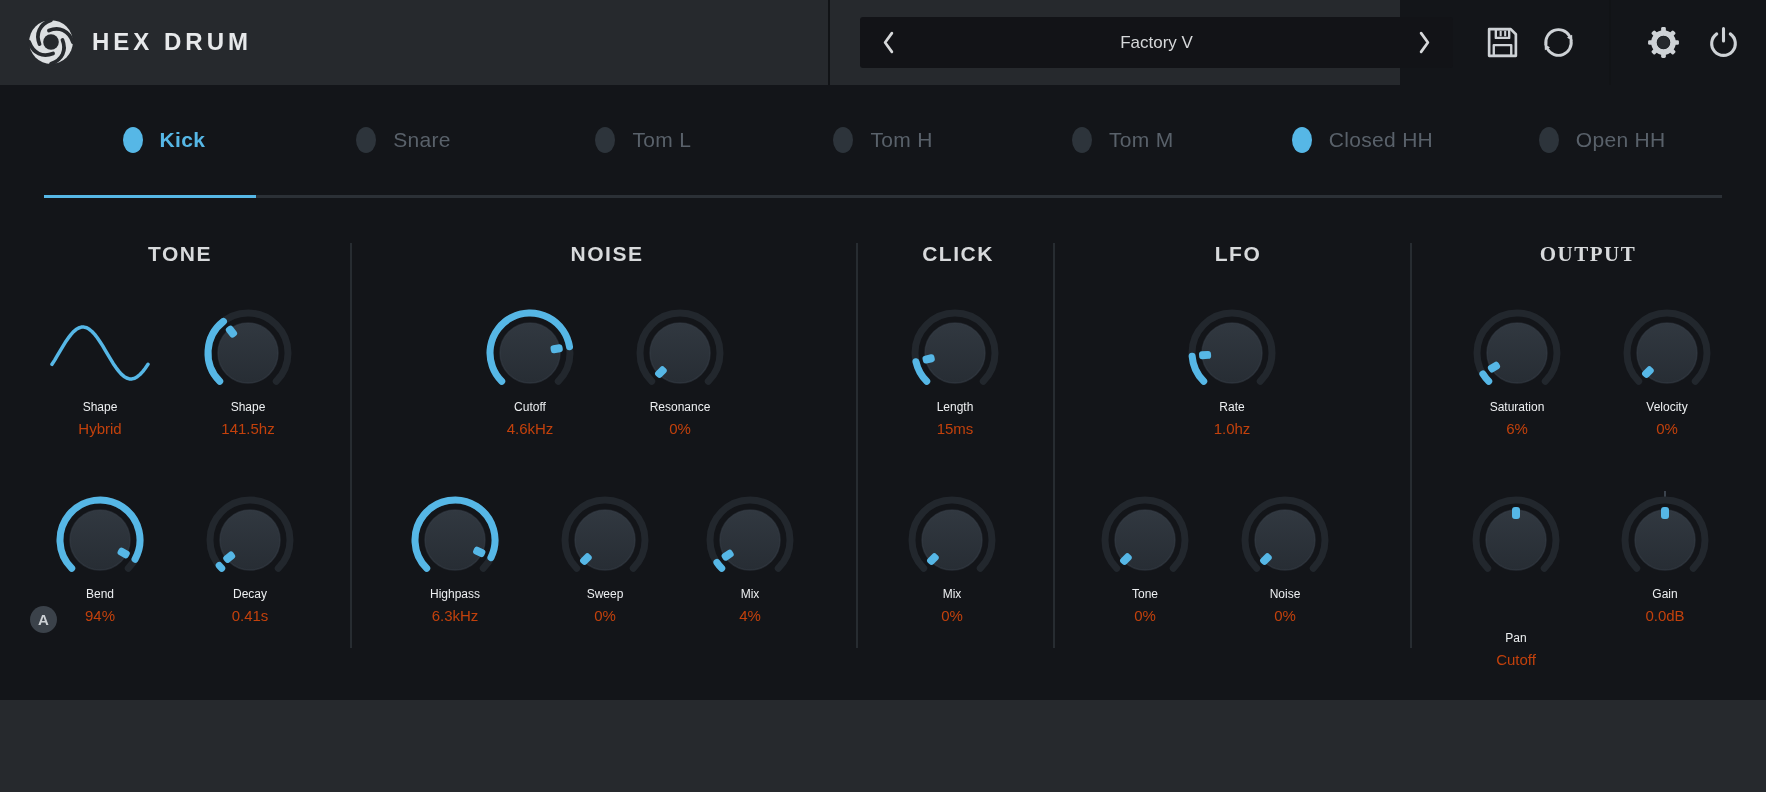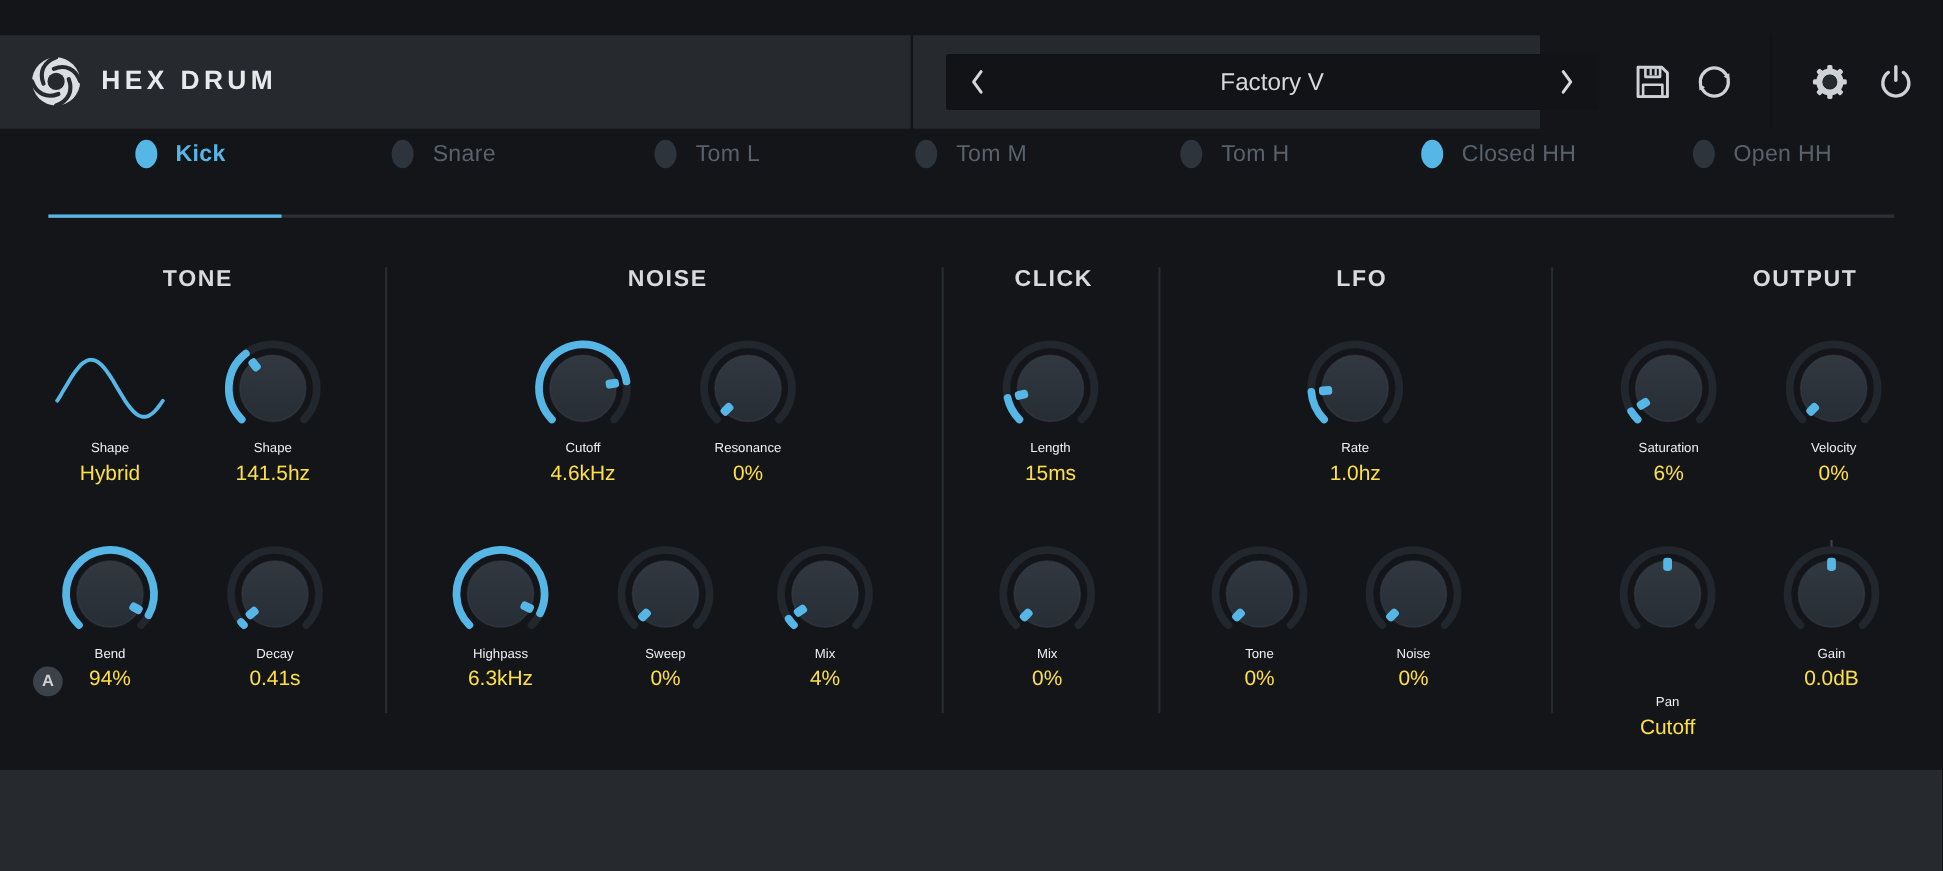--- a/index.html
+++ b/index.html
@@ -1,47 +1,47 @@
 <!DOCTYPE html>
 <html style="--accent: #56b7e6;"><head>
 <meta charset="utf-8">
 <style>
   html,body{margin:0;padding:0;background:#0d0e11;}
   .app{position:relative;width:1766px;height:792px;background:#131519;overflow:hidden;
        font-family:"Liberation Sans",sans-serif;-webkit-font-smoothing:antialiased;}
   
-  .topbar{position:absolute;left:0;top:0;width:1400px;height:85px;background:#26292d;margin-top:32px;}
+  .topbar{position:absolute;left:0;top:0;width:1400px;height:85px;background:#26292d;}
   .bottombar{position:absolute;left:0;top:700px;width:1766px;height:92px;background:#26292d;}
   .bar-vdiv{position:absolute;width:2px;background:#111316;}
   .logo{position:absolute;left:26px;top:17px;}
   .app-title{position:absolute;left:92px;top:28px;font-size:24px;font-weight:800;
              letter-spacing:4px;color:#e7e9eb;}
   .preset-box{position:absolute;left:860px;top:17px;width:593px;height:51px;background:#121317;
               border-radius:3px;display:flex;align-items:center;justify-content:space-between;
               padding:0 20px;box-sizing:border-box;}
-  .preset-name{flex:1;text-align:center;font-size:22px;color:#d6d8da;}
+  .preset-name{flex:1;text-align:center;font-size:17px;color:#d6d8da;}
   .icon-btn{position:absolute;cursor:pointer;line-height:0;}
   .chev-btn{cursor:pointer;line-height:0;}
   
   .tabs{position:absolute;left:44px;top:85px;width:1678px;height:110px;display:flex;}
   .tab{flex:1;display:flex;align-items:center;justify-content:center;gap:17px;cursor:pointer;}
   .led{width:20px;height:26px;border-radius:50%;background:#2d343b;}
   .tab-label{font-size:21px;font-weight:500;color:#59616a;letter-spacing:.3px;}
   .tab.active .tab-label{color:var(--accent);font-weight:600;}
   .tab-underline{position:absolute;left:44px;top:195px;width:1678px;height:3px;background:#2b3036;}
   .tab-underline-active{position:absolute;left:0;top:0;width:212px;height:3px;background:var(--accent);}
   
   .sec-h{position:absolute;top:242px;transform:translateX(-50%);font-size:21px;font-weight:700;
          letter-spacing:1.5px;color:#d8dadc;}
   .vsep{position:absolute;top:243px;height:405px;width:2px;background:#272c31;}
   .knob{position:absolute;width:100px;height:100px;cursor:pointer;}
   .wavectl{position:absolute;width:100px;height:68px;cursor:pointer;line-height:0;}
   .ctl-label{position:absolute;width:170px;text-align:center;}
   .ctl-name{font-size:12px;font-weight:500;color:#edeff1;}
-  .ctl-value{font-size:19px;font-weight:500;color:#fde047;margin-top:6px;}
+  .ctl-value{font-size:15px;font-weight:500;color:#c2410c;margin-top:6px;}
   .badge{position:absolute;left:30px;top:606px;width:27px;height:27px;border-radius:50%;
          background:#3b424a;color:#ccd0d4;font-size:15px;font-weight:700;display:flex;
          align-items:center;justify-content:center;cursor:pointer;}
 </style>
 </head>
 <body>
 
 <div class="app">
 
   <div class="topbar">
@@ -130,25 +130,25 @@
       <div class="tab">
         <div class="led"></div>
         <span class="tab-label">Snare</span>
       </div>
       <div class="tab">
         <div class="led"></div>
         <span class="tab-label">Tom L</span>
       </div>
       <div class="tab">
         <div class="led"></div>
+        <span class="tab-label">Tom H</span>
+      </div>
+      <div class="tab">
+        <div class="led"></div>
         <span class="tab-label">Tom M</span>
-      </div>
-      <div class="tab">
-        <div class="led"></div>
-        <span class="tab-label">Tom H</span>
       </div>
       <div class="tab">
         <div class="led" style="background: rgb(86, 183, 230);"></div>
         <span class="tab-label">Closed HH</span>
       </div>
       <div class="tab">
         <div class="led"></div>
         <span class="tab-label">Open HH</span>
       </div>
     </div>
@@ -369,21 +369,21 @@
             </linearGradient>
           </defs>
           <path d="M21.72 78.28 A40 40 0 1 1 78.28 78.28" stroke="#22272d" stroke-width="7" fill="none" stroke-linecap="round"></path>
           <circle cx="50" cy="50" r="30" fill="url(#kg13)" stroke="#3a424c" stroke-opacity="0.5" stroke-width="1.5"></circle>
           <rect x="46" y="17" width="8" height="12" rx="3" fill="#56b7e6" transform="rotate(-135.0 50 50)"></rect>
         </svg></div>
       <div class="ctl-label" style="left: 1200px; top: 587px;">
         <div class="ctl-name">Noise</div>
         <div class="ctl-value">0%</div>
       </div>
-      <div class="sec-h" style="left: 1641px;">OUTPUT</div>
+      <div class="sec-h" style="left: 1588px; font-family: Liberation Serif, serif;">OUTPUT</div>
       <div class="knob" style="left: 1467px; top: 303px;"><svg width="100" height="100" viewBox="0 0 100 100">
           <defs>
             <linearGradient id="kg14" x1="0" y1="0" x2="0" y2="1">
               <stop offset="0" stop-color="#313840"></stop>
               <stop offset="1" stop-color="#272d34"></stop>
             </linearGradient>
           </defs>
           <path d="M21.72 78.28 A40 40 0 1 1 78.28 78.28" stroke="#22272d" stroke-width="7" fill="none" stroke-linecap="round"></path>
           <path d="M21.72 78.28 A40 40 0 0 1 15.89 70.90" stroke="#56b7e6" stroke-width="7" fill="none" stroke-linecap="round"></path>
           <circle cx="50" cy="50" r="30" fill="url(#kg14)" stroke="#3a424c" stroke-opacity="0.5" stroke-width="1.5"></circle>

